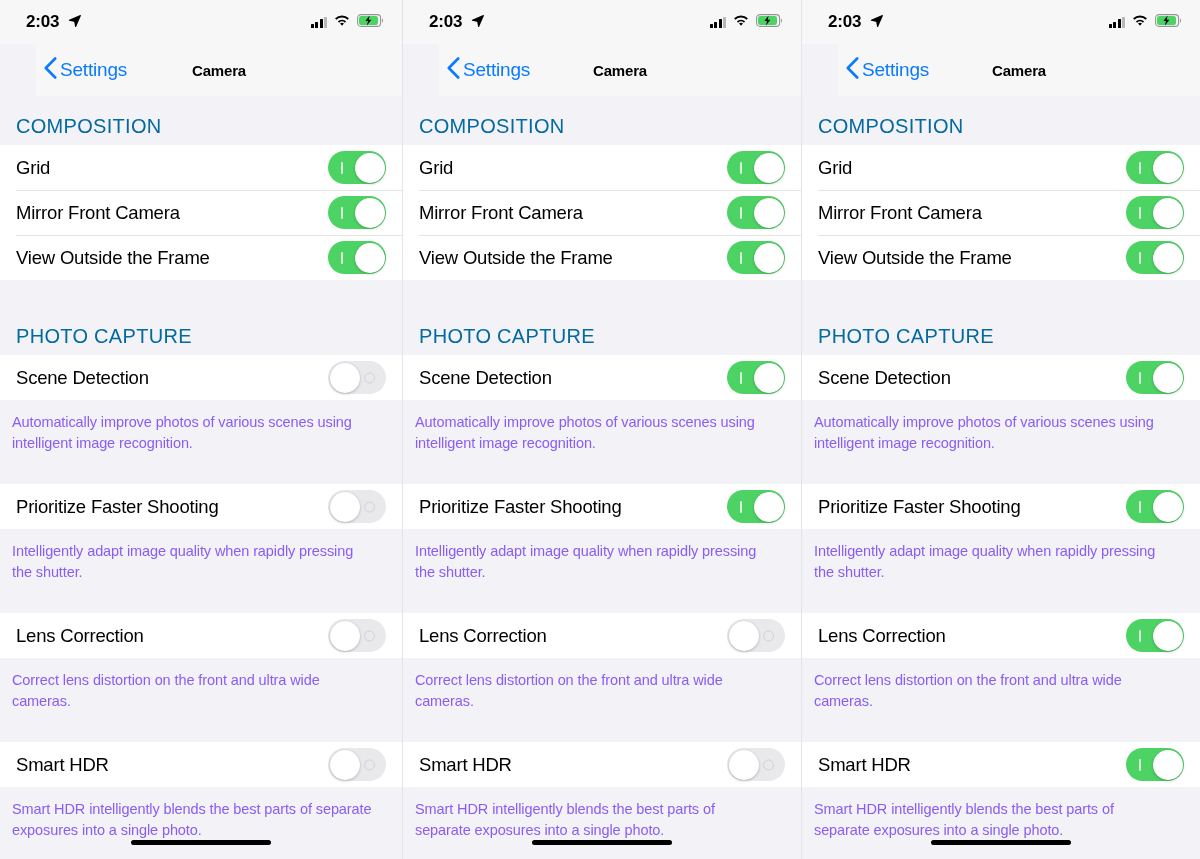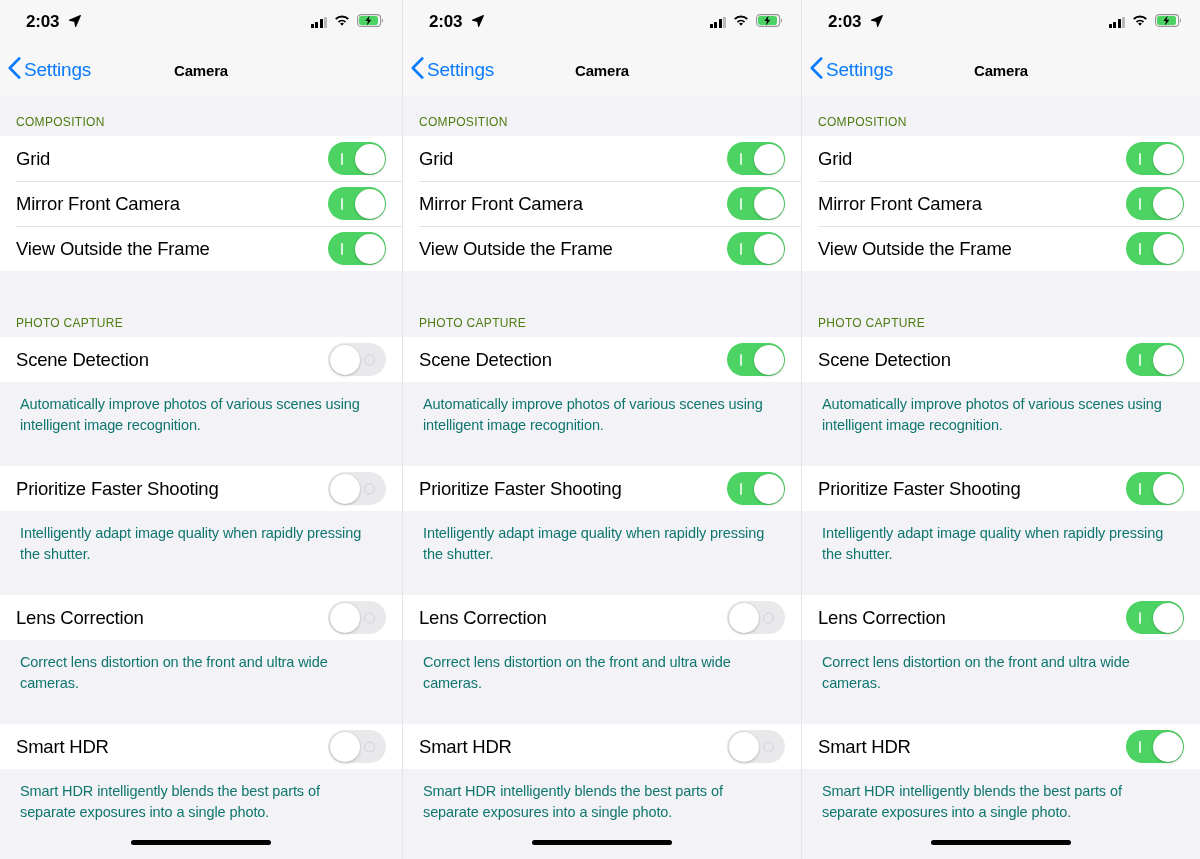--- a/index.html
+++ b/index.html
@@ -63,20 +63,21 @@
   .signal i:nth-child(4) { height: 11px; background: #B8B8BC; }
 
   
   .navbar {
     height: 52px;
     background: #F7F7F7;
     display: flex;
     align-items: center;
     position: relative;
     padding-left: 8px;
+    margin-left: 36px;
   }
   .back {
     display: flex;
     align-items: center;
     gap: 3px;
     cursor: pointer;
   }
   .back-label {
     font-size: 19px;
     color: #0A7AFF;
@@ -90,22 +91,22 @@
     font-weight: bold;
     color: #000;
     letter-spacing: -0.2px;
     pointer-events: none;
   }
 
   
   .content { background: #F2F2F7; height: 763px; }
 
   .section-header {
-    font-size: 12px;
-    color: #4d7c0f;
+    font-size: 20px;
+    color: #0369a1;
     letter-spacing: 0.3px;
     padding: 19px 0 7px 16px;
     background: #F2F2F7;
   }
 
   .group { background: #FFFFFF; }
 
   .row {
     height: 45px;
     display: flex;
@@ -126,22 +127,22 @@
   }
   .row-label {
     font-size: 18.5px;
     color: #000;
     letter-spacing: -0.2px;
   }
 
   .footnote {
     font-size: 14.5px;
     line-height: 1.45;
-    color: #0f766e;
-    padding: 12px 30px 20px 20px;
+    color: #8b5cf6;
+    padding: 12px 30px 20px 12px;
     background: #F2F2F7;
     letter-spacing: -0.1px;
   }
   .footnote.tight { padding-bottom: 24px; }
 
   .gap { height: 26px; background: #F2F2F7; }
   .gap-sm { height: 10px; background: #F2F2F7; }
 
   .link {
     font-size: 15.5px;

